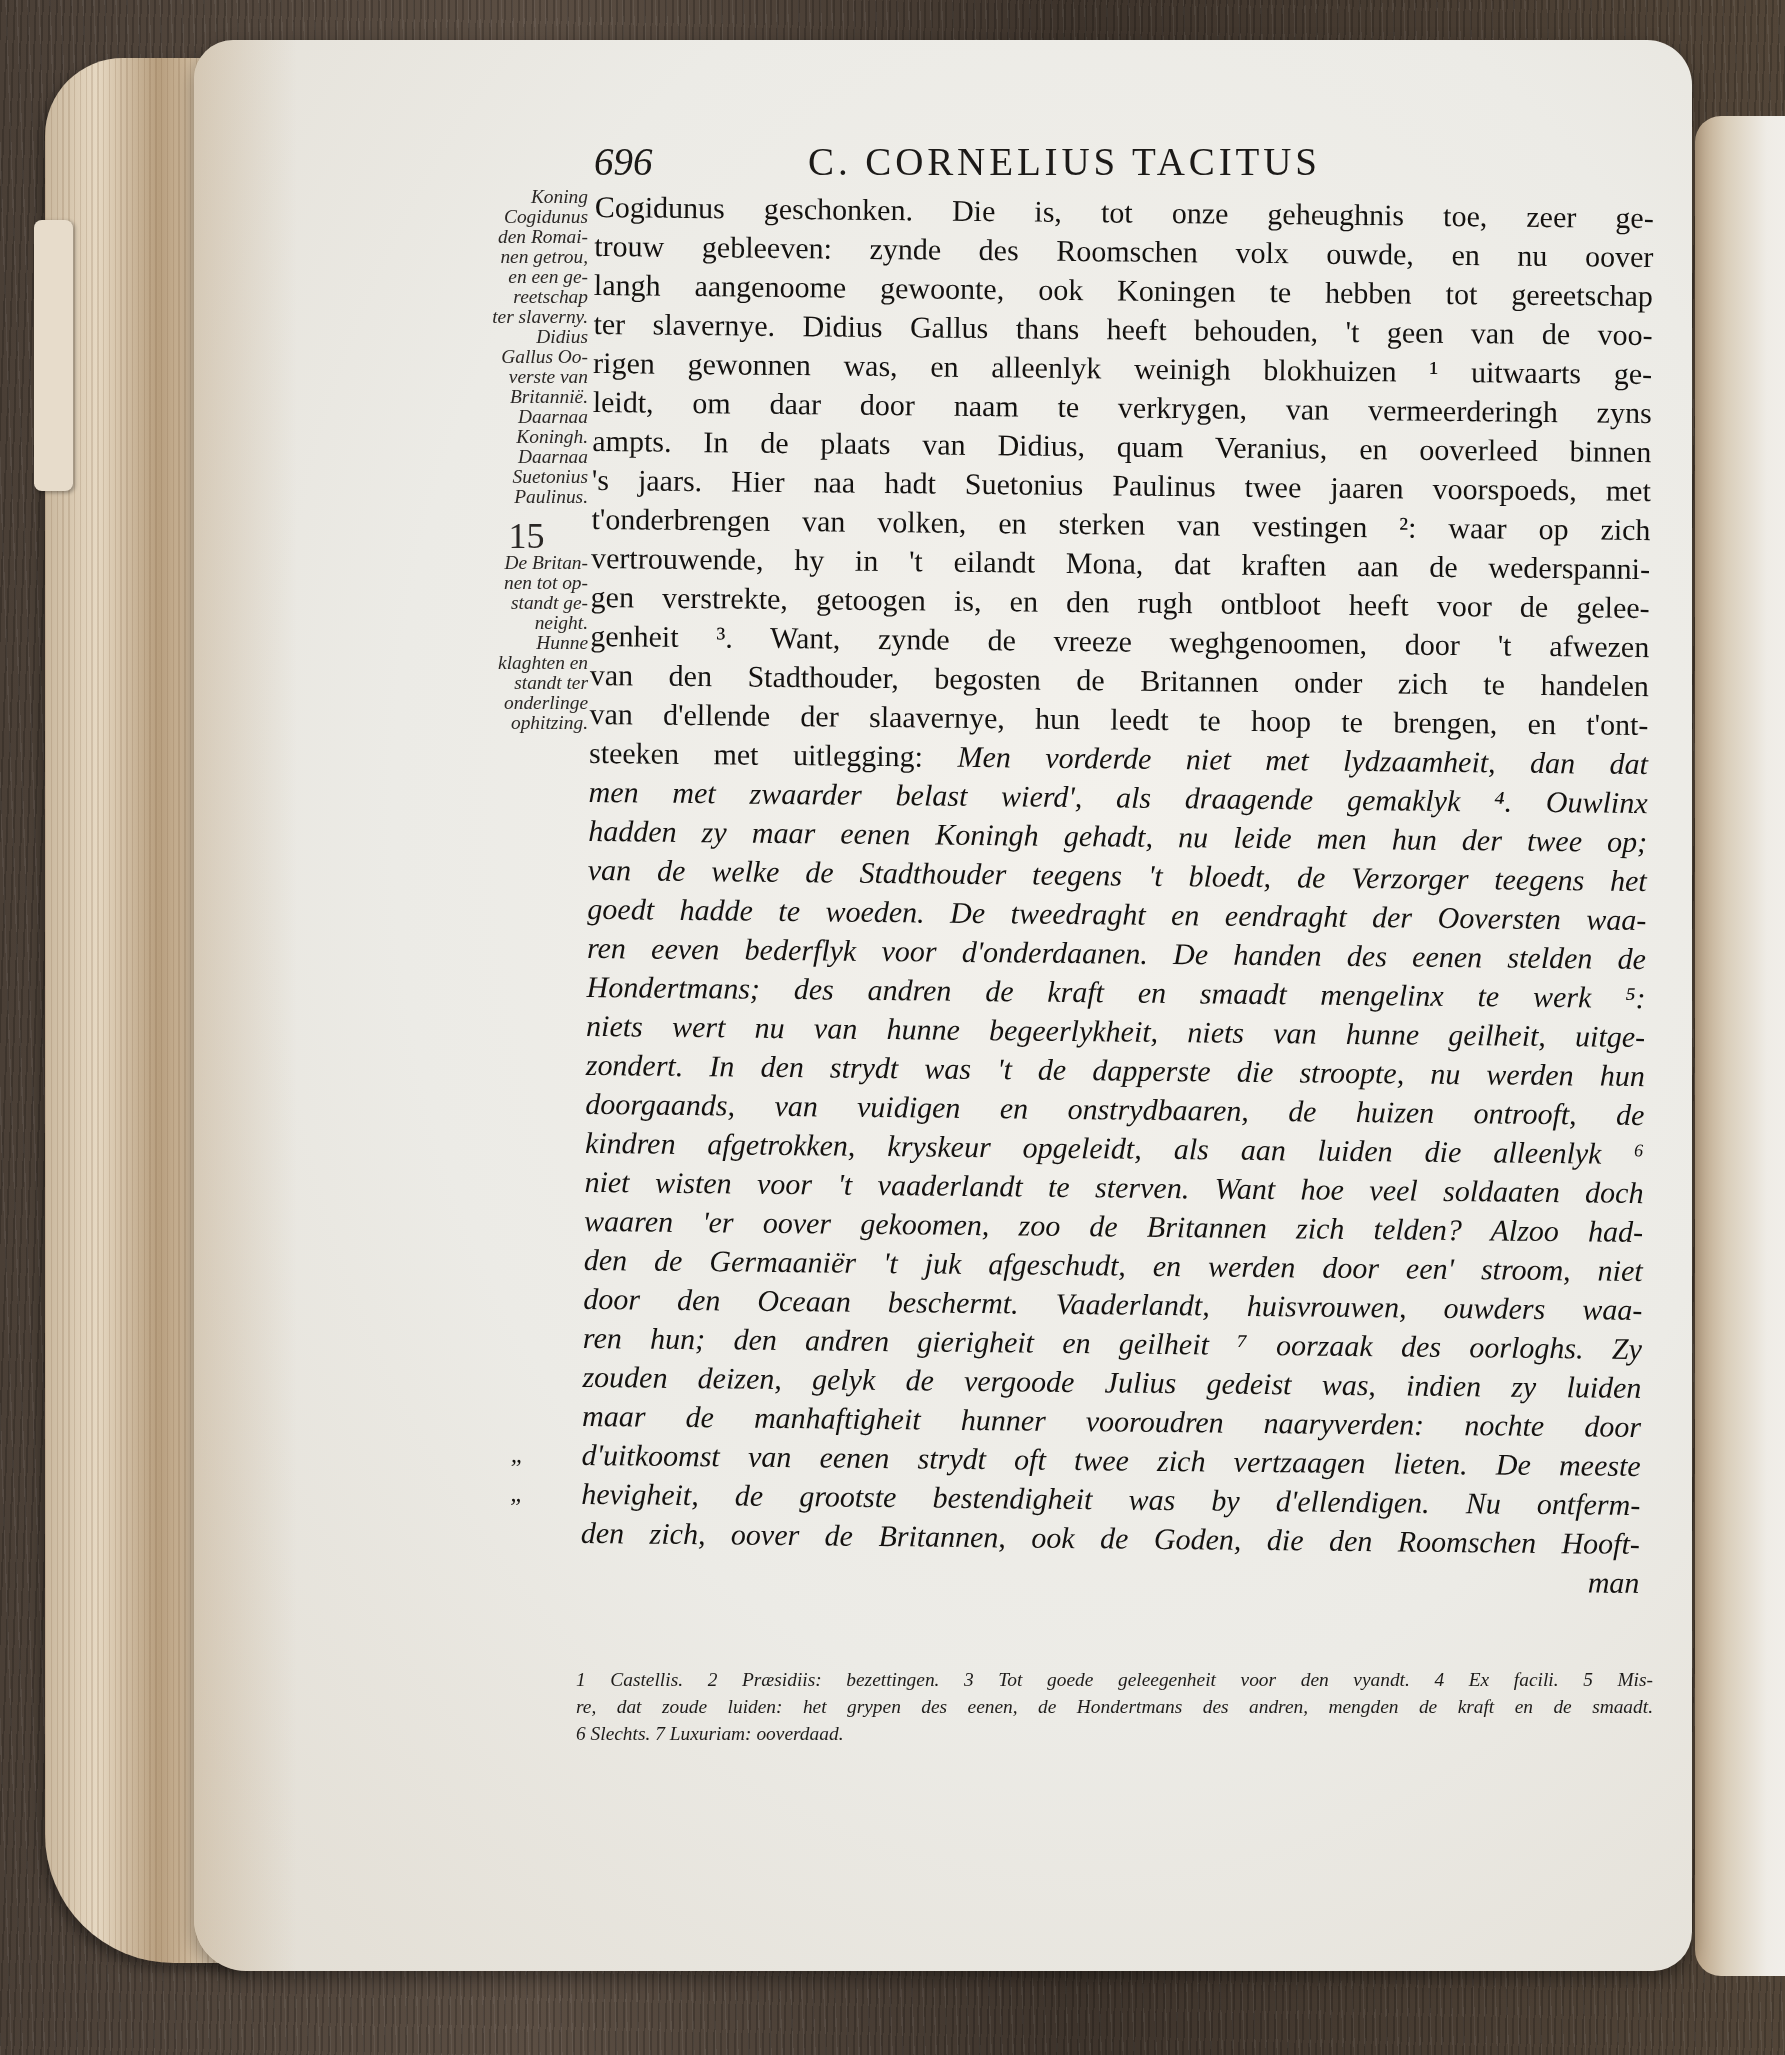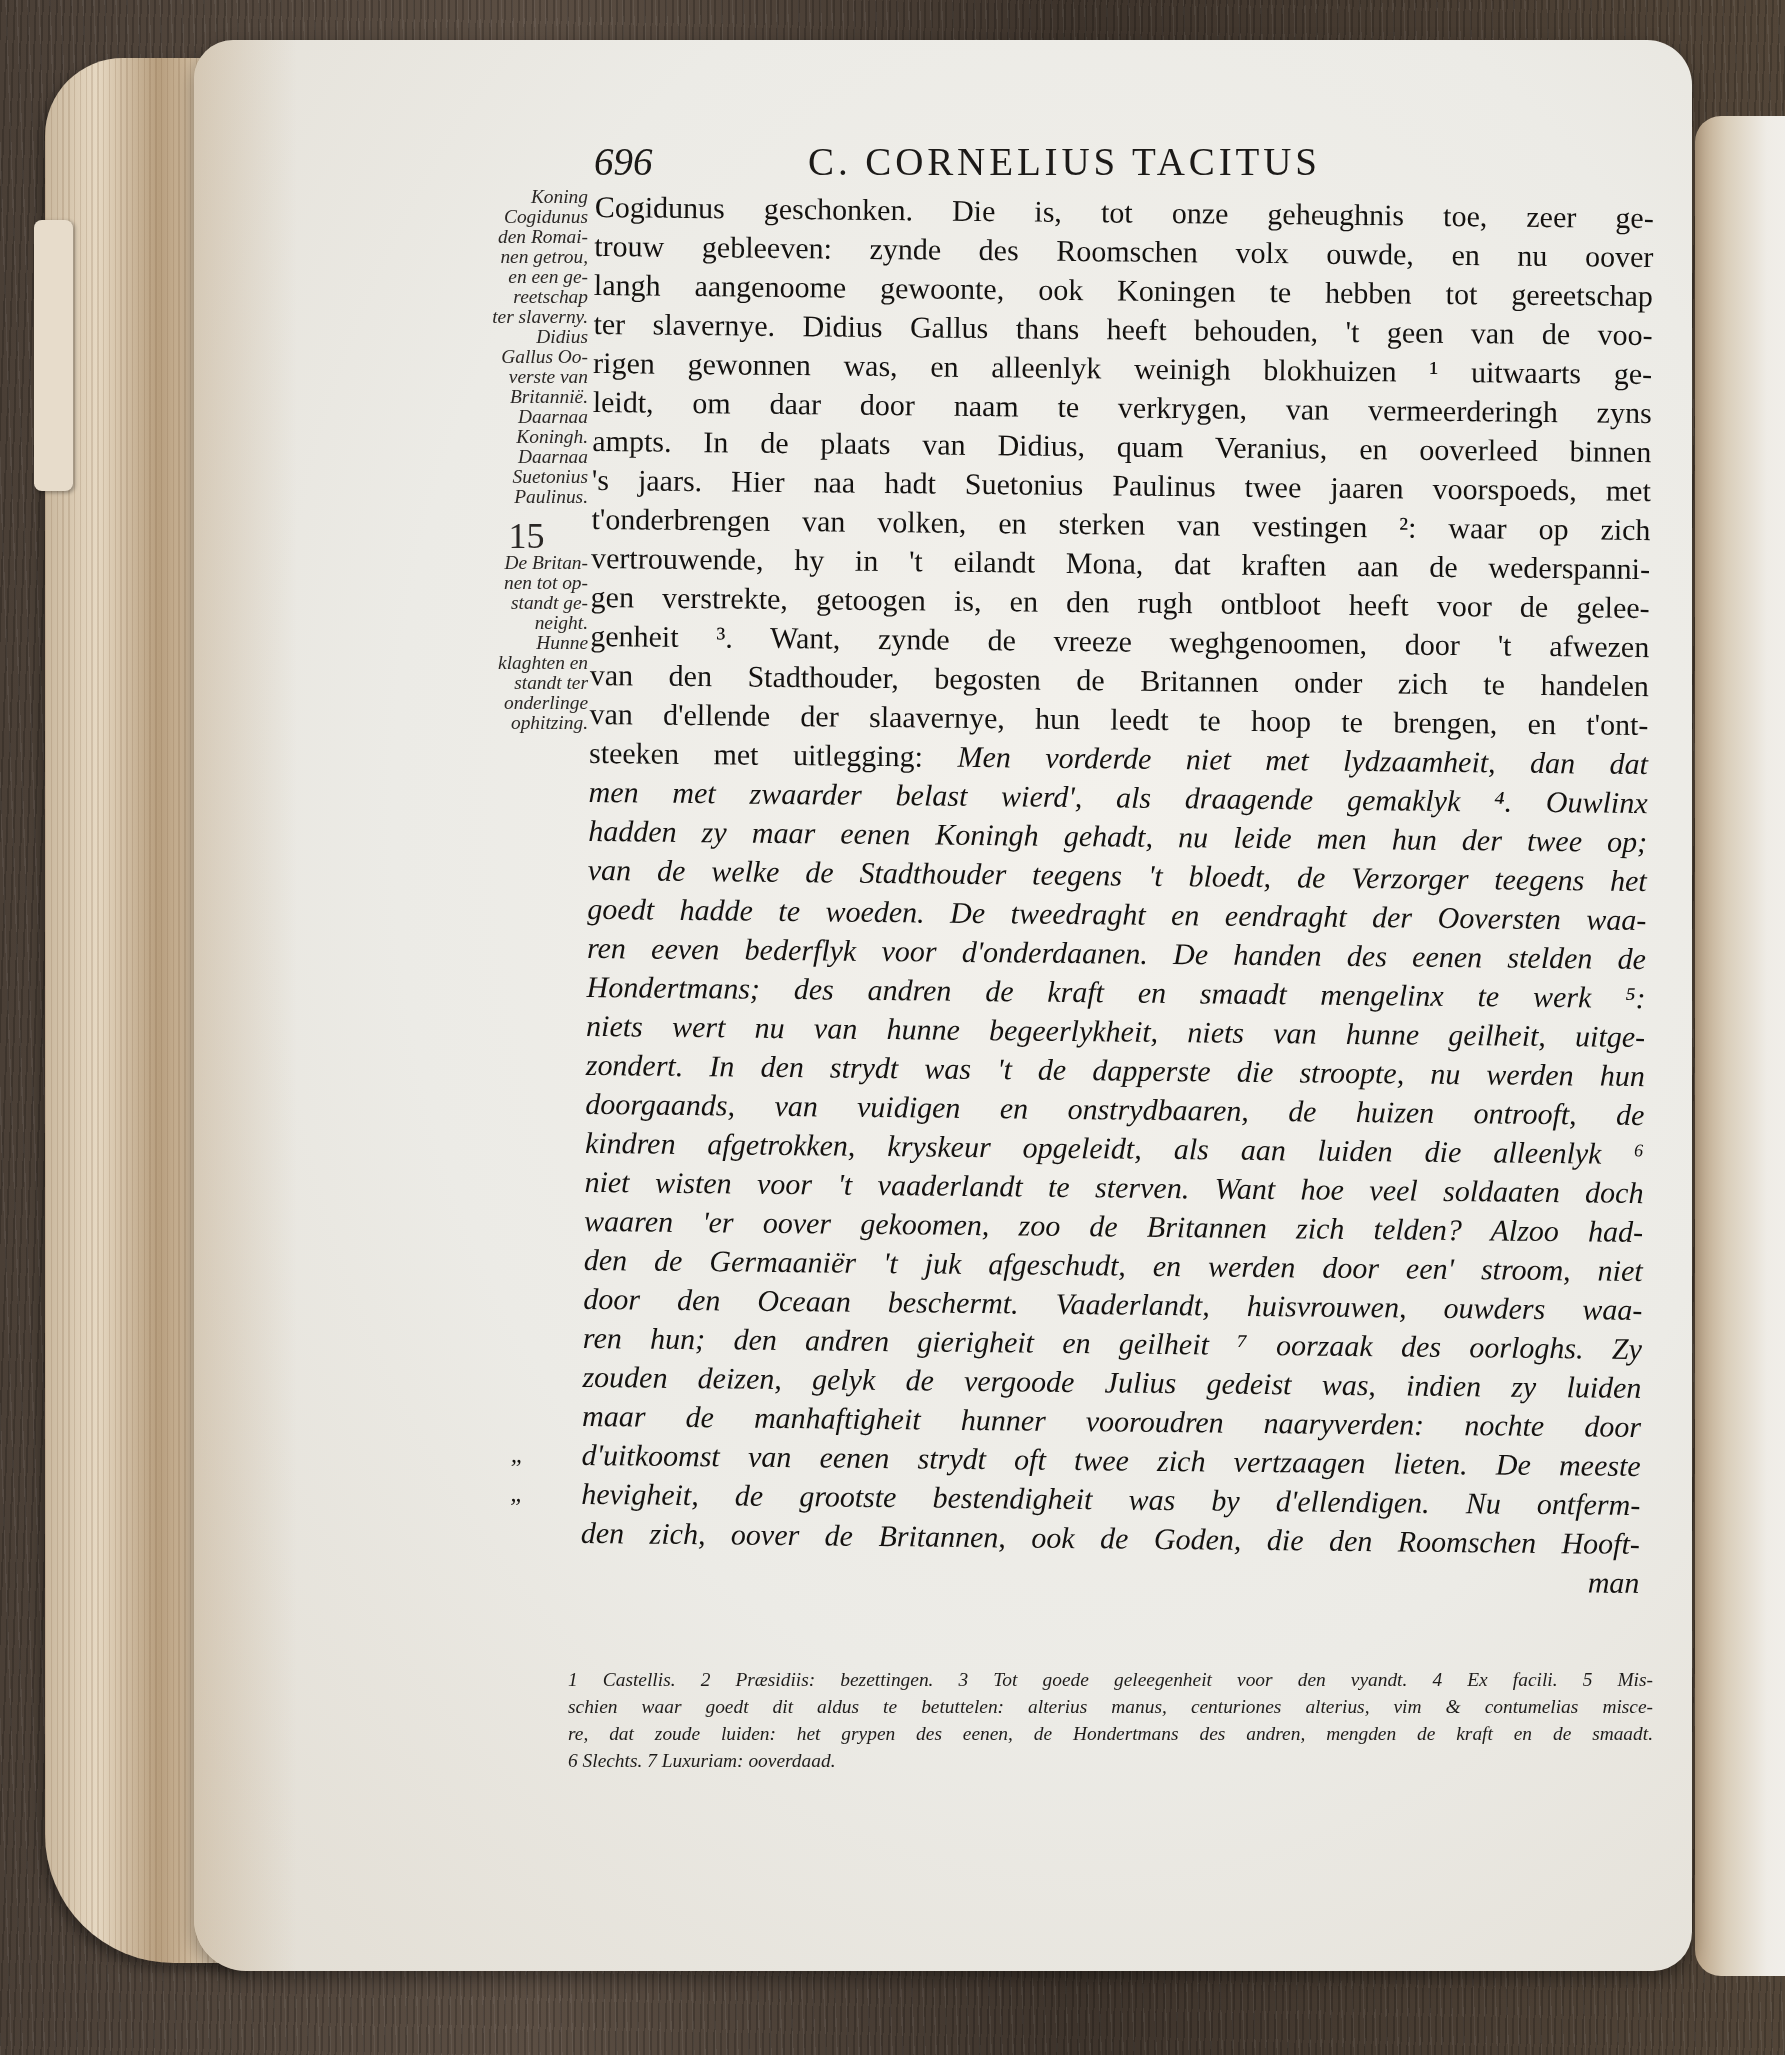--- a/index.html
+++ b/index.html
@@ -66,21 +66,21 @@
     transform: rotate(0.6deg); transform-origin: left top;
   }
   .line { display: block; white-space: nowrap; text-align: justify; text-align-last: justify; }
   .line.last { text-align: right; text-align-last: right; }
   .it { font-style: italic; }
   .quote-mark { position: absolute; left: -71px; font-size: 24.5px; }
   .footnotes {
     position: absolute; left: 568px; top: 1666px; width: 1085px;
     font-size: 19.4px; line-height: 27px; color: #1e1c1a; font-style: italic;
   }
-  .fn-line { display: block; white-space: nowrap; }
+  .fn-line { display: block; white-space: nowrap; margin-left: 8px; }
   .fn-line.just { text-align: justify; text-align-last: justify; }
 </style>
 </head>
 <body>
 
 <div class="page-stack"></div>
 <div class="flap"></div>
 <div class="right-page"></div>
 <div class="page"></div>
 
@@ -164,17 +164,16 @@
   <span class="line it">zouden deizen, gelyk de vergoode Julius gedeist was, indien zy luiden</span>
   <span class="line it">maar de manhaftigheit hunner vooroudren naaryverden: nochte door</span>
   <span class="line it" style="position:relative"><span class="quote-mark">„</span><span>d'uitkoomst van eenen strydt oft twee zich vertzaagen lieten. De meeste</span></span>
   <span class="line it" style="position:relative"><span class="quote-mark">„</span><span>hevigheit, de grootste bestendigheit was by d'ellendigen. Nu ontferm-</span></span>
   <span class="line it">den zich, oover de Britannen, ook de Goden, die den Roomschen Hooft-</span>
   <span class="line it last">man</span>
 </div>
 
 <div class="footnotes">
   <span class="fn-line just">1 Castellis.   2 Præsidiis: bezettingen.   3 Tot goede geleegenheit voor den vyandt.   4 Ex facili.   5 Mis-</span>
-  <span class="fn-line just">schien waar goedt dit aldus te betuttelen: alterius manus, centuriones alterius, vim &amp; contumelias misce-</span>
   <span class="fn-line just">re, dat zoude luiden: het grypen des eenen, de Hondertmans des andren, mengden de kraft en de smaadt.</span>
   <span class="fn-line">6 Slechts.   7 Luxuriam: ooverdaad.</span>
 </div>
 
 
 </body></html>

